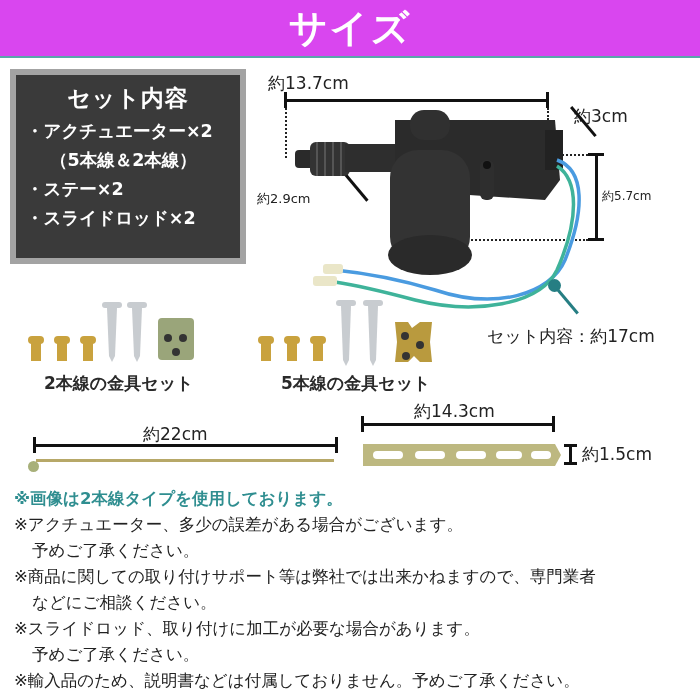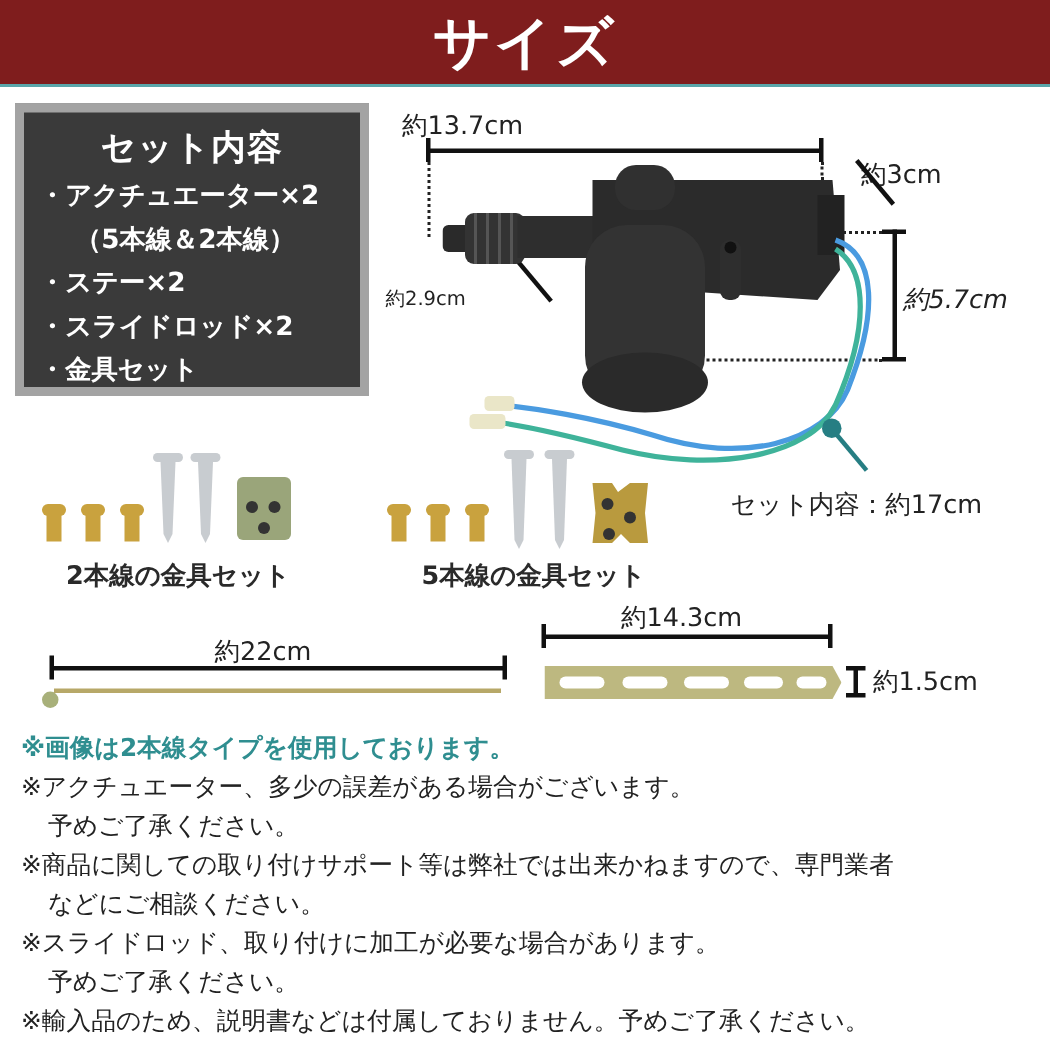--- a/index.html
+++ b/index.html
@@ -1,19 +1,19 @@
 <!DOCTYPE html>
 <html><head>
 <meta charset="utf-8">
 <style>
   * { box-sizing: border-box; margin: 0; padding: 0; }
   html, body { width: 700px; height: 700px; background: #ffffff; overflow: hidden; }
   body { position: relative; font-family: "DejaVu Sans", "Liberation Sans", sans-serif; color: #222; }
 
-  .header { position: absolute; left: 0; top: 0; width: 700px; height: 58px; background: #7f1d1d; border-bottom: 2px solid #5aa6aa; display: flex; align-items: center; justify-content: center; }
+  .header { position: absolute; left: 0; top: 0; width: 700px; height: 58px; background: #d946ef; border-bottom: 2px solid #5aa6aa; display: flex; align-items: center; justify-content: center; }
   .header h1 { color: #fff; font-size: 38px; font-weight: bold; letter-spacing: 2px; }
 
   .set-box { position: absolute; left: 10px; top: 69px; width: 236px; height: 195px; background: #3a3a3a; border: 6px solid #a3a3a3; padding: 8px 10px; color: #fff; }
   .set-box .title { text-align: center; font-size: 23px; font-weight: bold; margin-bottom: 3px; letter-spacing: 1px; }
   .set-box .item { font-size: 17.5px; font-weight: bold; line-height: 29px; white-space: nowrap; }
   .set-box .item.indent { padding-left: 24px; }
 
   .dim { position: absolute; font-size: 16px; color: #222; white-space: nowrap; }
   .line { position: absolute; background: #111; }
   .dotted-v { position: absolute; border-left: 2px dotted #222; width: 0; }
@@ -33,37 +33,36 @@
 <div class="header">
   <h1>サイズ</h1>
 </div>
 
 <div class="set-box">
   <div class="title">セット内容</div>
   <div class="item">・アクチュエーター×2</div>
   <div class="item indent">（5本線＆2本線）</div>
   <div class="item">・ステー×2</div>
   <div class="item">・スライドロッド×2</div>
-  <div class="item">・金具セット</div>
 </div>
 
 <div class="dim" style="left:268px; top:72px; font-size:17px;">約13.7cm</div>
 <div class="line" style="left:285px; top:99px; width:263px; height:3px;"></div>
 <div class="line" style="left:284px; top:92px; width:3px; height:16px;"></div>
 <div class="line" style="left:546px; top:92px; width:3px; height:16px;"></div>
 <div class="dotted-v" style="left:285px; top:108px; height:50px;"></div>
 <div class="dotted-v" style="left:547px; top:108px; height:12px;"></div>
 
 <div class="dim" style="left:574px; top:105px; font-size:17px;">約3cm</div>
 <div class="line" style="left:570px; top:108px; width:3px; height:38px; transform:rotate(-40deg); transform-origin:top left;"></div>
 
 <div class="dim" style="left:257px; top:190px; font-size:13px;">約2.9cm</div>
 <div class="line" style="left:338px; top:168px; width:3px; height:44px; transform:rotate(-40deg); transform-origin:top left;"></div>
 
-<div class="dim" style="left:602px; top:188px; font-size:17px;font-style:italic;">約5.7cm</div>
+<div class="dim" style="left:602px; top:188px; font-size:12px;">約5.7cm</div>
 <div class="line" style="left:595px; top:153px; width:3px; height:87px;"></div>
 <div class="line" style="left:588px; top:153px; width:16px; height:3px;"></div>
 <div class="line" style="left:588px; top:238px; width:16px; height:3px;"></div>
 <div class="dotted-h" style="left:562px; top:154px; width:26px;"></div>
 <div class="dotted-h" style="left:460px; top:239px; width:128px;"></div>
 
 <svg class="actuator" style="left:295px; top:110px;" width="290" height="200" viewBox="0 0 290 200">
   <rect x="0" y="40" width="20" height="18" rx="4" fill="#2a2a2a"></rect>
   <rect x="15" y="32" width="40" height="34" rx="6" fill="#333"></rect>
   <g stroke="#555" stroke-width="2">

